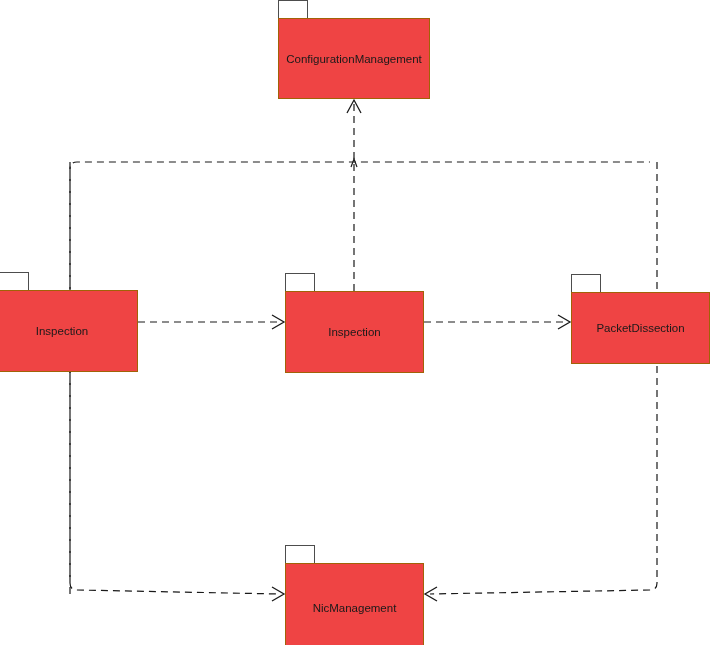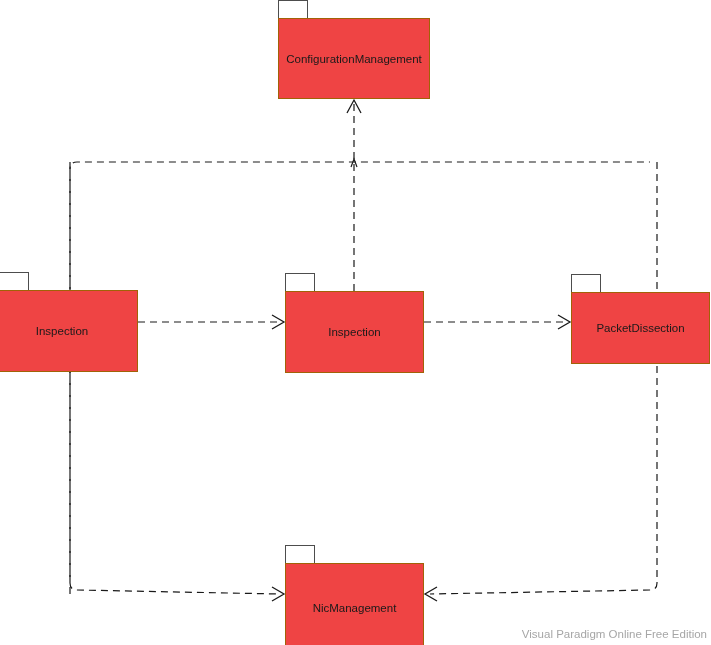--- a/index.html
+++ b/index.html
@@ -145,15 +145,14 @@
     </div>
   </div>
 
   <div class="pkg" id="pkg-nicmanagement">
     <div class="pkg-tab"></div>
     <div class="pkg-body">
       <span class="pkg-label">NicManagement</span>
     </div>
   </div>
 
-  <div id="watermark">Visual Paradigm Online Free Edition</div>
 
 </div>
 
 </body></html>

